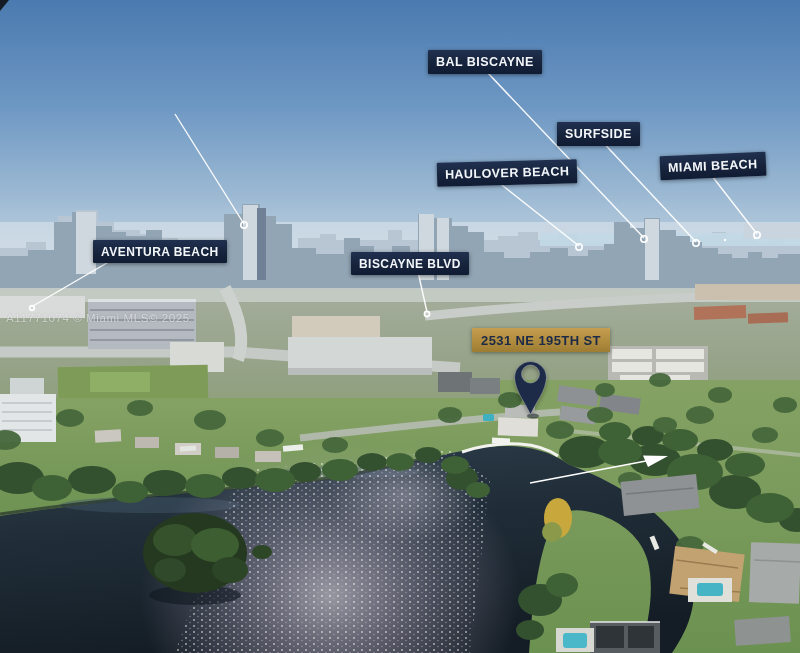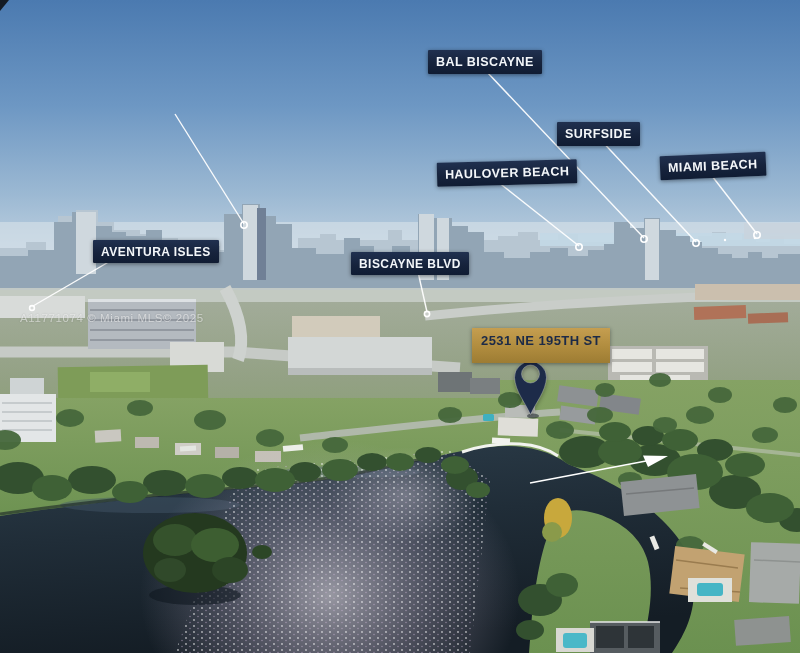--- a/index.html
+++ b/index.html
@@ -9,21 +9,21 @@
   .photo{position:absolute;left:0;top:0;}
   .lines{position:absolute;left:0;top:0;z-index:5;pointer-events:none;}
   .geo-label{position:absolute;z-index:10;
     background:linear-gradient(180deg,#20304f 0%,#16233c 55%,#101c33 100%);
     color:#f3f6f9;font-weight:bold;font-size:12.5px;line-height:1;
     letter-spacing:.45px;padding:6px 8px 5px;white-space:nowrap;
     box-shadow:0 1px 4px rgba(0,0,0,.45);border-radius:1px;}
   .addr-label{position:absolute;z-index:10;
     background:linear-gradient(180deg,#c59e50 0%,#b08c3e 55%,#9d7c33 100%);
     color:#1c2a47;font-weight:bold;font-size:13px;line-height:1;
-    letter-spacing:.4px;padding:6px 9px 16px;white-space:nowrap;
+    letter-spacing:.4px;padding:6px 9px 5px;white-space:nowrap;
     box-shadow:0 1px 4px rgba(0,0,0,.4);}
   .note{position:absolute;z-index:10;color:#fff;font-weight:bold;
     font-size:11px;line-height:1.5;letter-spacing:-0.2px;white-space:pre-line;
     text-shadow:0 1px 2px rgba(0,0,0,.75);}
   .watermark{position:absolute;z-index:10;color:rgba(255,255,255,.55);
     font-size:11.5px;letter-spacing:.6px;white-space:nowrap;
     text-shadow:0 0 2px rgba(0,0,0,.2);}
   .pin{position:absolute;z-index:9;filter:drop-shadow(0 2px 2px rgba(0,0,0,.35));}
   .corner-mark{position:absolute;left:0;top:0;z-index:11;width:0;height:0;
     border-top:11px solid rgba(10,10,12,.85);border-right:9px solid transparent;}
@@ -304,27 +304,27 @@
     <g>
       <line x1="530" y1="483" x2="646" y2="461" stroke="#ffffff" stroke-width="1.6"></line>
       <polygon points="668,456 643,455.5 648,467" fill="#ffffff"></polygon>
     </g>
   </svg>
 
   <div class="geo-label" style="left:428px;top:50px;">BAL BISCAYNE</div>
   <div class="geo-label" style="left:557px;top:122px;">SURFSIDE</div>
   <div class="geo-label" style="left:437px;top:161px;transform:rotate(-1.5deg);">HAULOVER BEACH</div>
   <div class="geo-label" style="left:660px;top:154px;transform:rotate(-2.5deg);">MIAMI BEACH</div>
-  <div class="geo-label" style="left:93px;top:240px;font-size:12px;">AVENTURA ISLES</div>
+  <div class="geo-label" style="left:93px;top:240px;font-size:12px;">AVENTURA BEACH</div>
   <div class="geo-label" style="left:351px;top:252px;font-size:12px;">BISCAYNE BLVD</div>
 
   <div class="addr-label" style="left:472px;top:328px;">2531 NE 195TH ST</div>
 
   <svg class="pin" style="left:512px;top:357px;" width="37" height="59" viewBox="0 0 37 59">
     <path fill-rule="evenodd" stroke="rgba(255,255,255,0.28)" stroke-width="1" d="M18.5,57.5 C13,45 3.5,35 2.5,20.5 A16,16 0 0 1 34.5,20.5 C33.5,35 24,45 18.5,57.5 Z
              M18.5,17 m-9,0 a9,9 0 1 0 18,0 a9,9 0 1 0 -18,0 Z" fill="#1D2B49"></path>
   </svg>
 
 
-  <div class="watermark" style="left:20px;top:312px;">A11771074 © Miami MLS© 2025</div>
+  <div class="watermark" style="left:6px;top:312px;">A11771074 © Miami MLS© 2025</div>
 
   <div class="corner-mark"></div>
 </div>
 
 </body></html>

